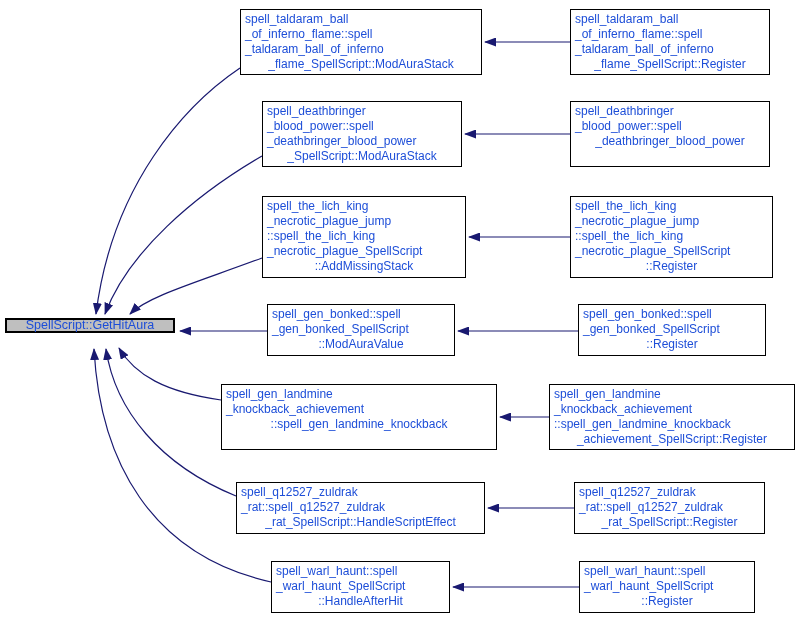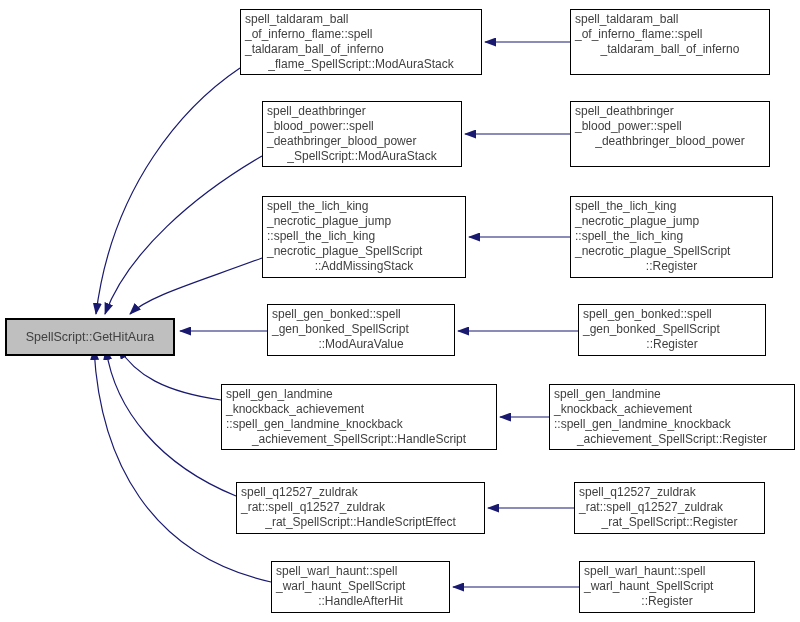--- a/index.html
+++ b/index.html
@@ -19,21 +19,21 @@
   .edge {
     fill: none;
     stroke: #191970;
     stroke-width: 1.2;
   }
   .node {
     position: absolute;
     box-sizing: border-box;
     background: #ffffff;
     border: 1px solid #000000;
-    color: #404040;
+    color: #1d4ed8;
     font-size: 12px;
     line-height: 15px;
     padding: 2px 4px;
     cursor: pointer;
   }
   .node .ln { text-align: left; white-space: nowrap; }
   .node .ln:last-child { text-align: center; }
   .node.focus {
     background: #bfbfbf;
     border: 2px solid #000000;
@@ -66,21 +66,21 @@
 
     <path class="edge" d="M570,42 L485,42" marker-end="url(#arrow)" stroke="#191970"></path>
     <path class="edge" d="M570,134 L465,134" marker-end="url(#arrow)" stroke="#191970"></path>
     <path class="edge" d="M570,237 L469,237" marker-end="url(#arrow)" stroke="#191970"></path>
     <path class="edge" d="M578,331 L458,331" marker-end="url(#arrow)" stroke="#191970"></path>
     <path class="edge" d="M549,417 L500,417" marker-end="url(#arrow)" stroke="#191970"></path>
     <path class="edge" d="M574,508 L488,508" marker-end="url(#arrow)" stroke="#191970"></path>
     <path class="edge" d="M579,587 L453,587" marker-end="url(#arrow)" stroke="#191970"></path>
   </svg>
 
-  <div class="node focus" style="left: 5px; top: 318px; width: 170px; height: 38px; background: rgb(191, 191, 191);">
+  <div class="node focus" style="left: 5px; top: 318px; width: 170px; height: 15px; background: rgb(191, 191, 191);">
     <div class="ln">SpellScript::GetHitAura</div>
   </div>
 
   <div class="node" style="left:240px; top:9px; width:242px; height:66px;">
     <div class="ln">spell_taldaram_ball</div>
     <div class="ln">_of_inferno_flame::spell</div>
     <div class="ln">_taldaram_ball_of_inferno</div>
     <div class="ln">_flame_SpellScript::ModAuraStack</div>
   </div>
 
@@ -102,39 +102,39 @@
   <div class="node" style="left:267px; top:304px; width:188px; height:52px;">
     <div class="ln">spell_gen_bonked::spell</div>
     <div class="ln">_gen_bonked_SpellScript</div>
     <div class="ln">::ModAuraValue</div>
   </div>
 
   <div class="node" style="left:221px; top:384px; width:276px; height:66px;">
     <div class="ln">spell_gen_landmine</div>
     <div class="ln">_knockback_achievement</div>
     <div class="ln">::spell_gen_landmine_knockback</div>
-    <div class="ln">_achievement_SpellScript::HandleScript</div>
   </div>
 
   <div class="node" style="left:236px; top:482px; width:249px; height:52px;">
     <div class="ln">spell_q12527_zuldrak</div>
     <div class="ln">_rat::spell_q12527_zuldrak</div>
     <div class="ln">_rat_SpellScript::HandleScriptEffect</div>
   </div>
 
   <div class="node" style="left:271px; top:561px; width:179px; height:52px;">
     <div class="ln">spell_warl_haunt::spell</div>
     <div class="ln">_warl_haunt_SpellScript</div>
     <div class="ln">::HandleAfterHit</div>
   </div>
 
   <div class="node" style="left:570px; top:9px; width:200px; height:66px;">
     <div class="ln">spell_taldaram_ball</div>
     <div class="ln">_of_inferno_flame::spell</div>
     <div class="ln">_taldaram_ball_of_inferno</div>
+    <div class="ln">_flame_SpellScript::Register</div>
   </div>
 
   <div class="node" style="left:570px; top:101px; width:200px; height:66px;">
     <div class="ln">spell_deathbringer</div>
     <div class="ln">_blood_power::spell</div>
     <div class="ln">_deathbringer_blood_power</div>
   </div>
 
   <div class="node" style="left:570px; top:196px; width:203px; height:82px;">
     <div class="ln">spell_the_lich_king</div>

